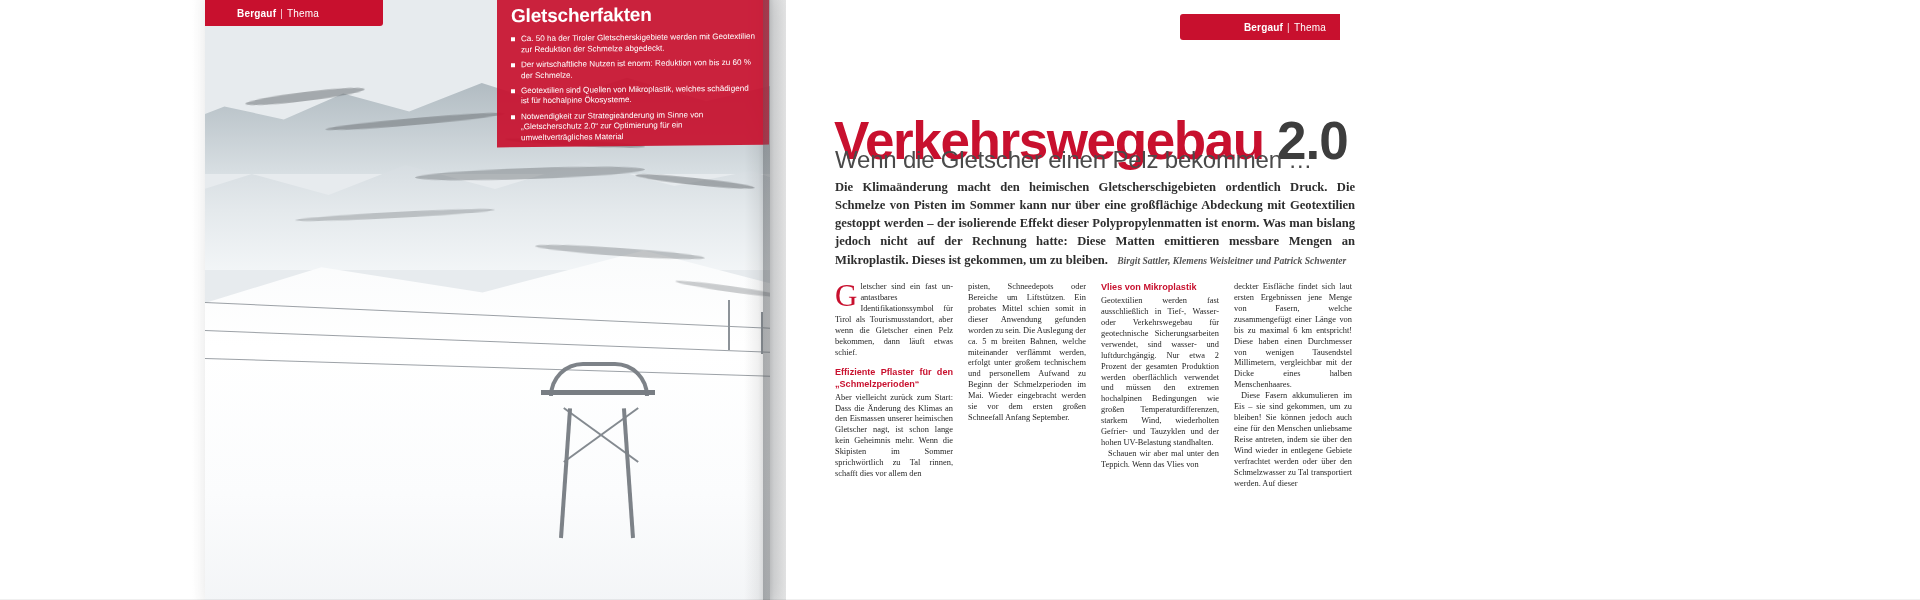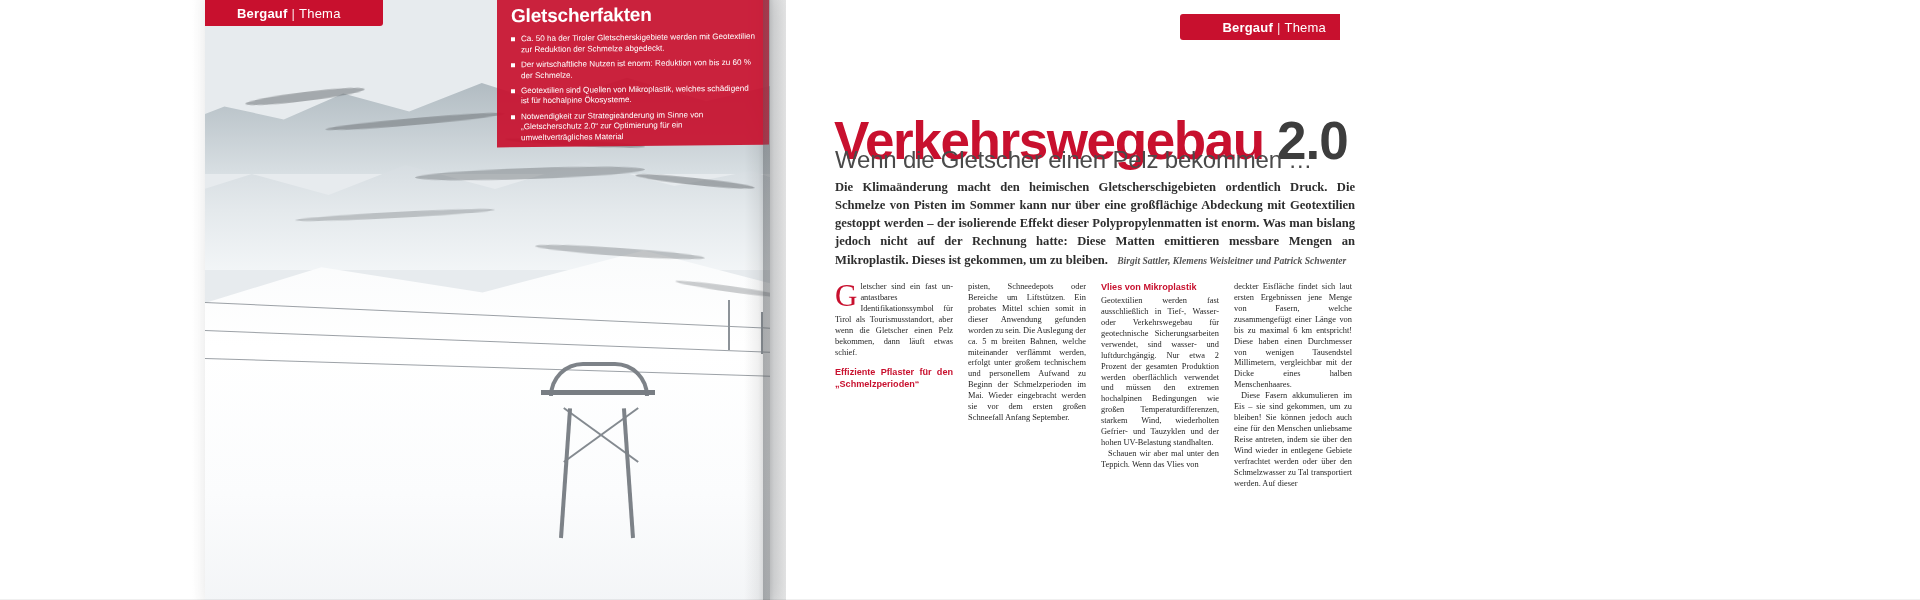--- a/index.html
+++ b/index.html
@@ -124,21 +124,21 @@
     position: absolute; left: 763px; top: 0; width: 32px; height: 600px;
     background: linear-gradient(90deg, rgba(90,95,100,0.42) 0%, rgba(140,145,150,0.22) 35%, rgba(255,255,255,0.0) 100%);
   }
 
   
   .tab-red {
     position: absolute;
     background: #c8102e;
     color: #ffffff;
     font-family: "Liberation Sans", sans-serif;
-    font-size: 13px;
+    font-size: 10px;
     letter-spacing: .2px;
     display: flex; align-items: center;
   }
   #tab-left {
     left: 205px; top: 0; width: 178px; height: 26px;
     padding-left: 32px;
     border-bottom-right-radius: 3px;
   }
   #tab-right {
     left: 1180px; top: 14px; width: 160px; height: 26px;
@@ -339,20 +339,21 @@
       <div id="subhead">Wenn die Gletscher einen Pelz bekommen …</div>
 
       <div id="lead">
         <span>Die Klimaänderung macht den heimischen Gletscherschigebieten ordentlich Druck. Die Schmelze von Pisten im Sommer kann nur über eine großflächige Abdeckung mit Geotextilien gestoppt werden – der isolierende Effekt dieser Polypropylenmatten ist enorm. Was man bislang jedoch nicht auf der Rechnung hatte: Diese Matten emittieren messbare Mengen an Mikroplastik. Dieses ist gekommen, um zu bleiben.</span>
         <span id="byline">Birgit Sattler, Klemens Weisleitner und Patrick Schwenter</span>
       </div>
 
       <div class="col" id="col1">
         <p class="first"><span id="dropcap">G</span><span>letscher sind ein fast un-antastbares Identifikationssymbol für Tirol als Tourismusstandort, aber wenn die Gletscher einen Pelz bekommen, dann läuft etwas schief.</span></p>
         <h3>Effiziente Pflaster für den „Schmelzperioden“</h3>
+        <p class="first">Aber vielleicht zurück zum Start: Dass die Änderung des Klimas an den Eismassen unserer heimischen Gletscher nagt, ist schon lange kein Geheimnis mehr. Wenn die Skipisten im Sommer sprichwörtlich zu Tal rinnen, schafft dies vor allem den</p>
       </div>
 
       <div class="col" id="col2">
         <p class="first">pisten, Schneedepots oder Bereiche um Liftstützen. Ein probates Mittel schien somit in dieser Anwendung gefunden worden zu sein. Die Auslegung der ca. 5 m breiten Bahnen, welche miteinander verflämmt werden, erfolgt unter großem technischem und personellem Aufwand zu Beginn der Schmelzperioden im Mai. Wieder eingebracht werden sie vor dem ersten großen Schneefall Anfang September.</p>
       </div>
 
       <div class="col" id="col3">
         <h3 class="top">Vlies von Mikroplastik</h3>
         <p class="first">Geotextilien werden fast ausschließlich in Tief-, Wasser- oder Verkehrswegebau für geotechnische Sicherungsarbeiten verwendet, sind wasser- und luftdurchgängig. Nur etwa 2 Prozent der gesamten Produktion werden oberflächlich verwendet und müssen den extremen hochalpinen Bedingungen wie großen Temperaturdifferenzen, starkem Wind, wiederholten Gefrier- und Tauzyklen und der hohen UV-Belastung standhalten.</p>
         <p>Schauen wir aber mal unter den Teppich. Wenn das Vlies von</p>

